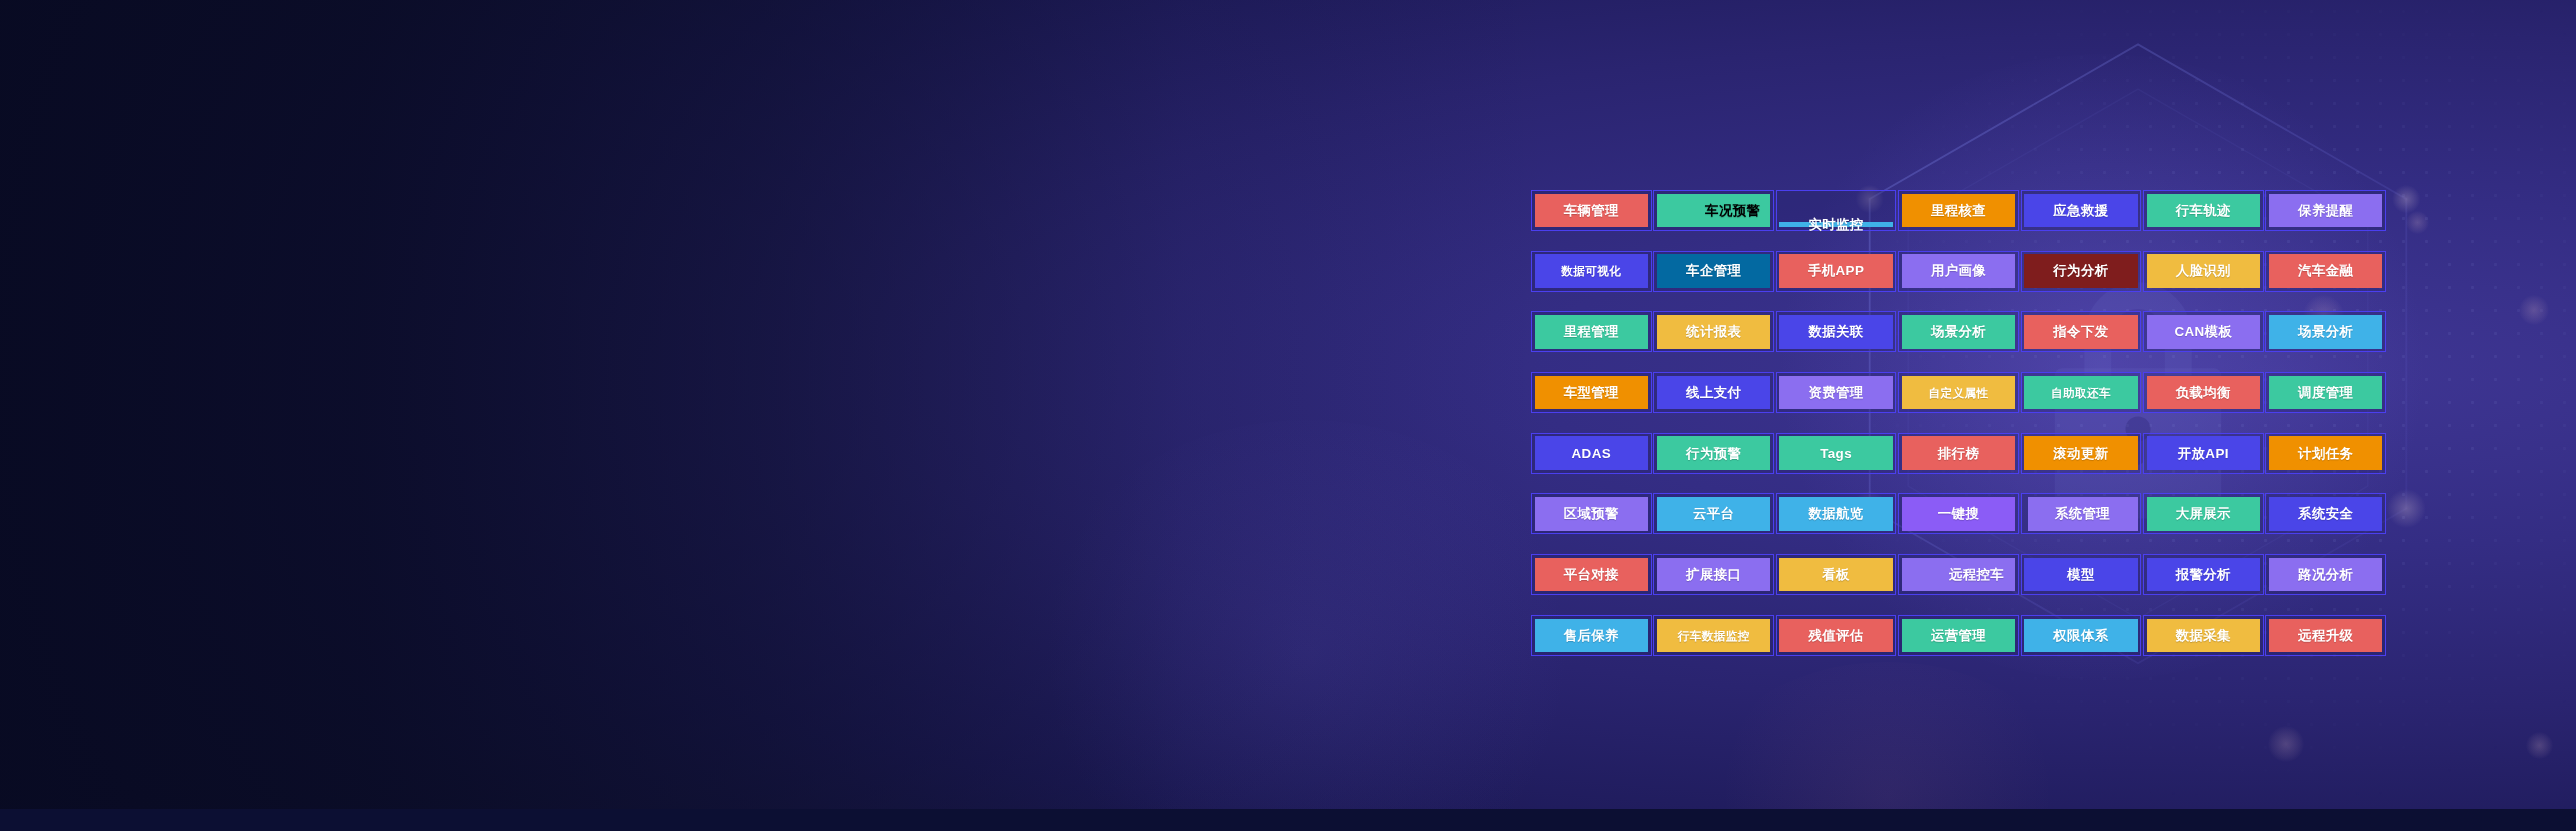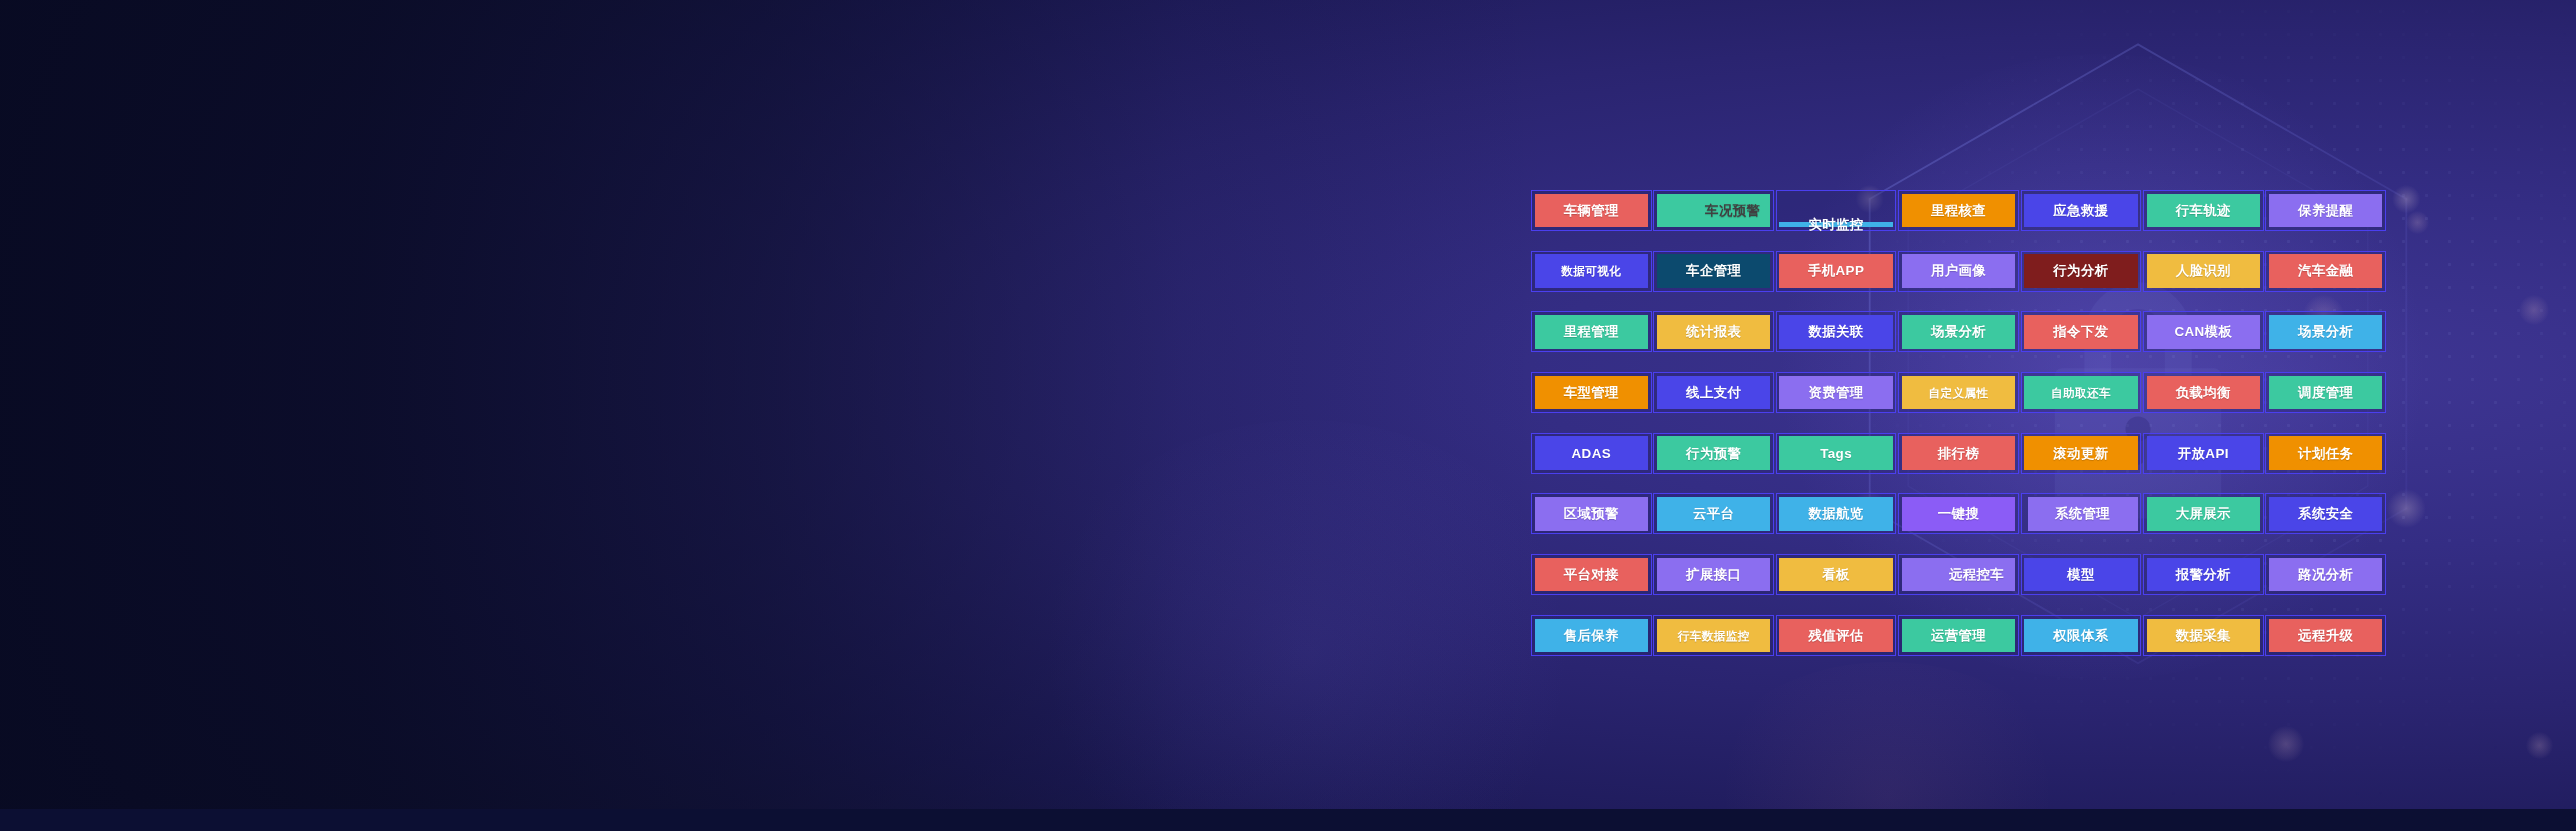--- a/index.html
+++ b/index.html
@@ -103,42 +103,42 @@
   <div class="bg-bokeh" style="left:2526px;top:732px;width:27px;height:27px;"></div>
   <div class="bg-bokeh" style="left:2406px;top:211px;width:23px;height:23px;"></div>
 
   <div class="bg-vignette-left"></div>
 
   <div id="tile-grid">
       <div class="tile" style="border-color: rgb(75, 63, 240);">
         <div class="tile-fill" style="background: rgb(232, 97, 94); color: rgb(255, 255, 255);">车辆管理</div>
       </div>
       <div class="tile" style="border-color: rgb(75, 63, 240);">
-        <div class="tile-fill" style="background: rgb(60, 201, 160); color: #404040; padding-left: 38px;">车况预警</div>
+        <div class="tile-fill" style="background: rgb(60, 201, 160); color: #000000; padding-left: 38px;">车况预警</div>
       </div>
       <div class="tile" style="border-color: rgb(75, 63, 240);">
         <div class="tile-fill" style="background: rgb(63, 178, 232); color: rgb(255, 255, 255); margin-top: 28px;">实时监控</div>
       </div>
       <div class="tile" style="border-color: rgb(75, 63, 240);">
         <div class="tile-fill" style="background: rgb(240, 144, 0); color: rgb(255, 255, 255);">里程核查</div>
       </div>
       <div class="tile" style="border-color: rgb(75, 63, 240);">
         <div class="tile-fill" style="background: rgb(74, 69, 232); color: rgb(255, 255, 255);">应急救援</div>
       </div>
       <div class="tile" style="border-color: rgb(75, 63, 240);">
         <div class="tile-fill" style="background: rgb(60, 201, 160); color: rgb(255, 255, 255);">行车轨迹</div>
       </div>
       <div class="tile" style="border-color: rgb(75, 63, 240);">
         <div class="tile-fill" style="background: rgb(139, 110, 240); color: rgb(255, 255, 255);">保养提醒</div>
       </div>
       <div class="tile" style="border-color: rgb(75, 63, 240);">
         <div class="tile-fill fs-sm" style="background: rgb(74, 69, 232); color: rgb(255, 255, 255);">数据可视化</div>
       </div>
       <div class="tile" style="border-color: rgb(75, 63, 240);">
-        <div class="tile-fill" style="background: #0c4a6e; color: rgb(255, 255, 255);">车企管理</div>
+        <div class="tile-fill" style="background: #0369a1; color: rgb(255, 255, 255);">车企管理</div>
       </div>
       <div class="tile" style="border-color: rgb(75, 63, 240);">
         <div class="tile-fill" style="background: rgb(232, 97, 94); color: rgb(255, 255, 255);">手机APP</div>
       </div>
       <div class="tile" style="border-color: rgb(75, 63, 240);">
         <div class="tile-fill" style="background: rgb(139, 110, 240); color: rgb(255, 255, 255);">用户画像</div>
       </div>
       <div class="tile" style="border-color: rgb(75, 63, 240);">
         <div class="tile-fill" style="background: #7f1d1d; color: rgb(255, 255, 255);">行为分析</div>
       </div>

